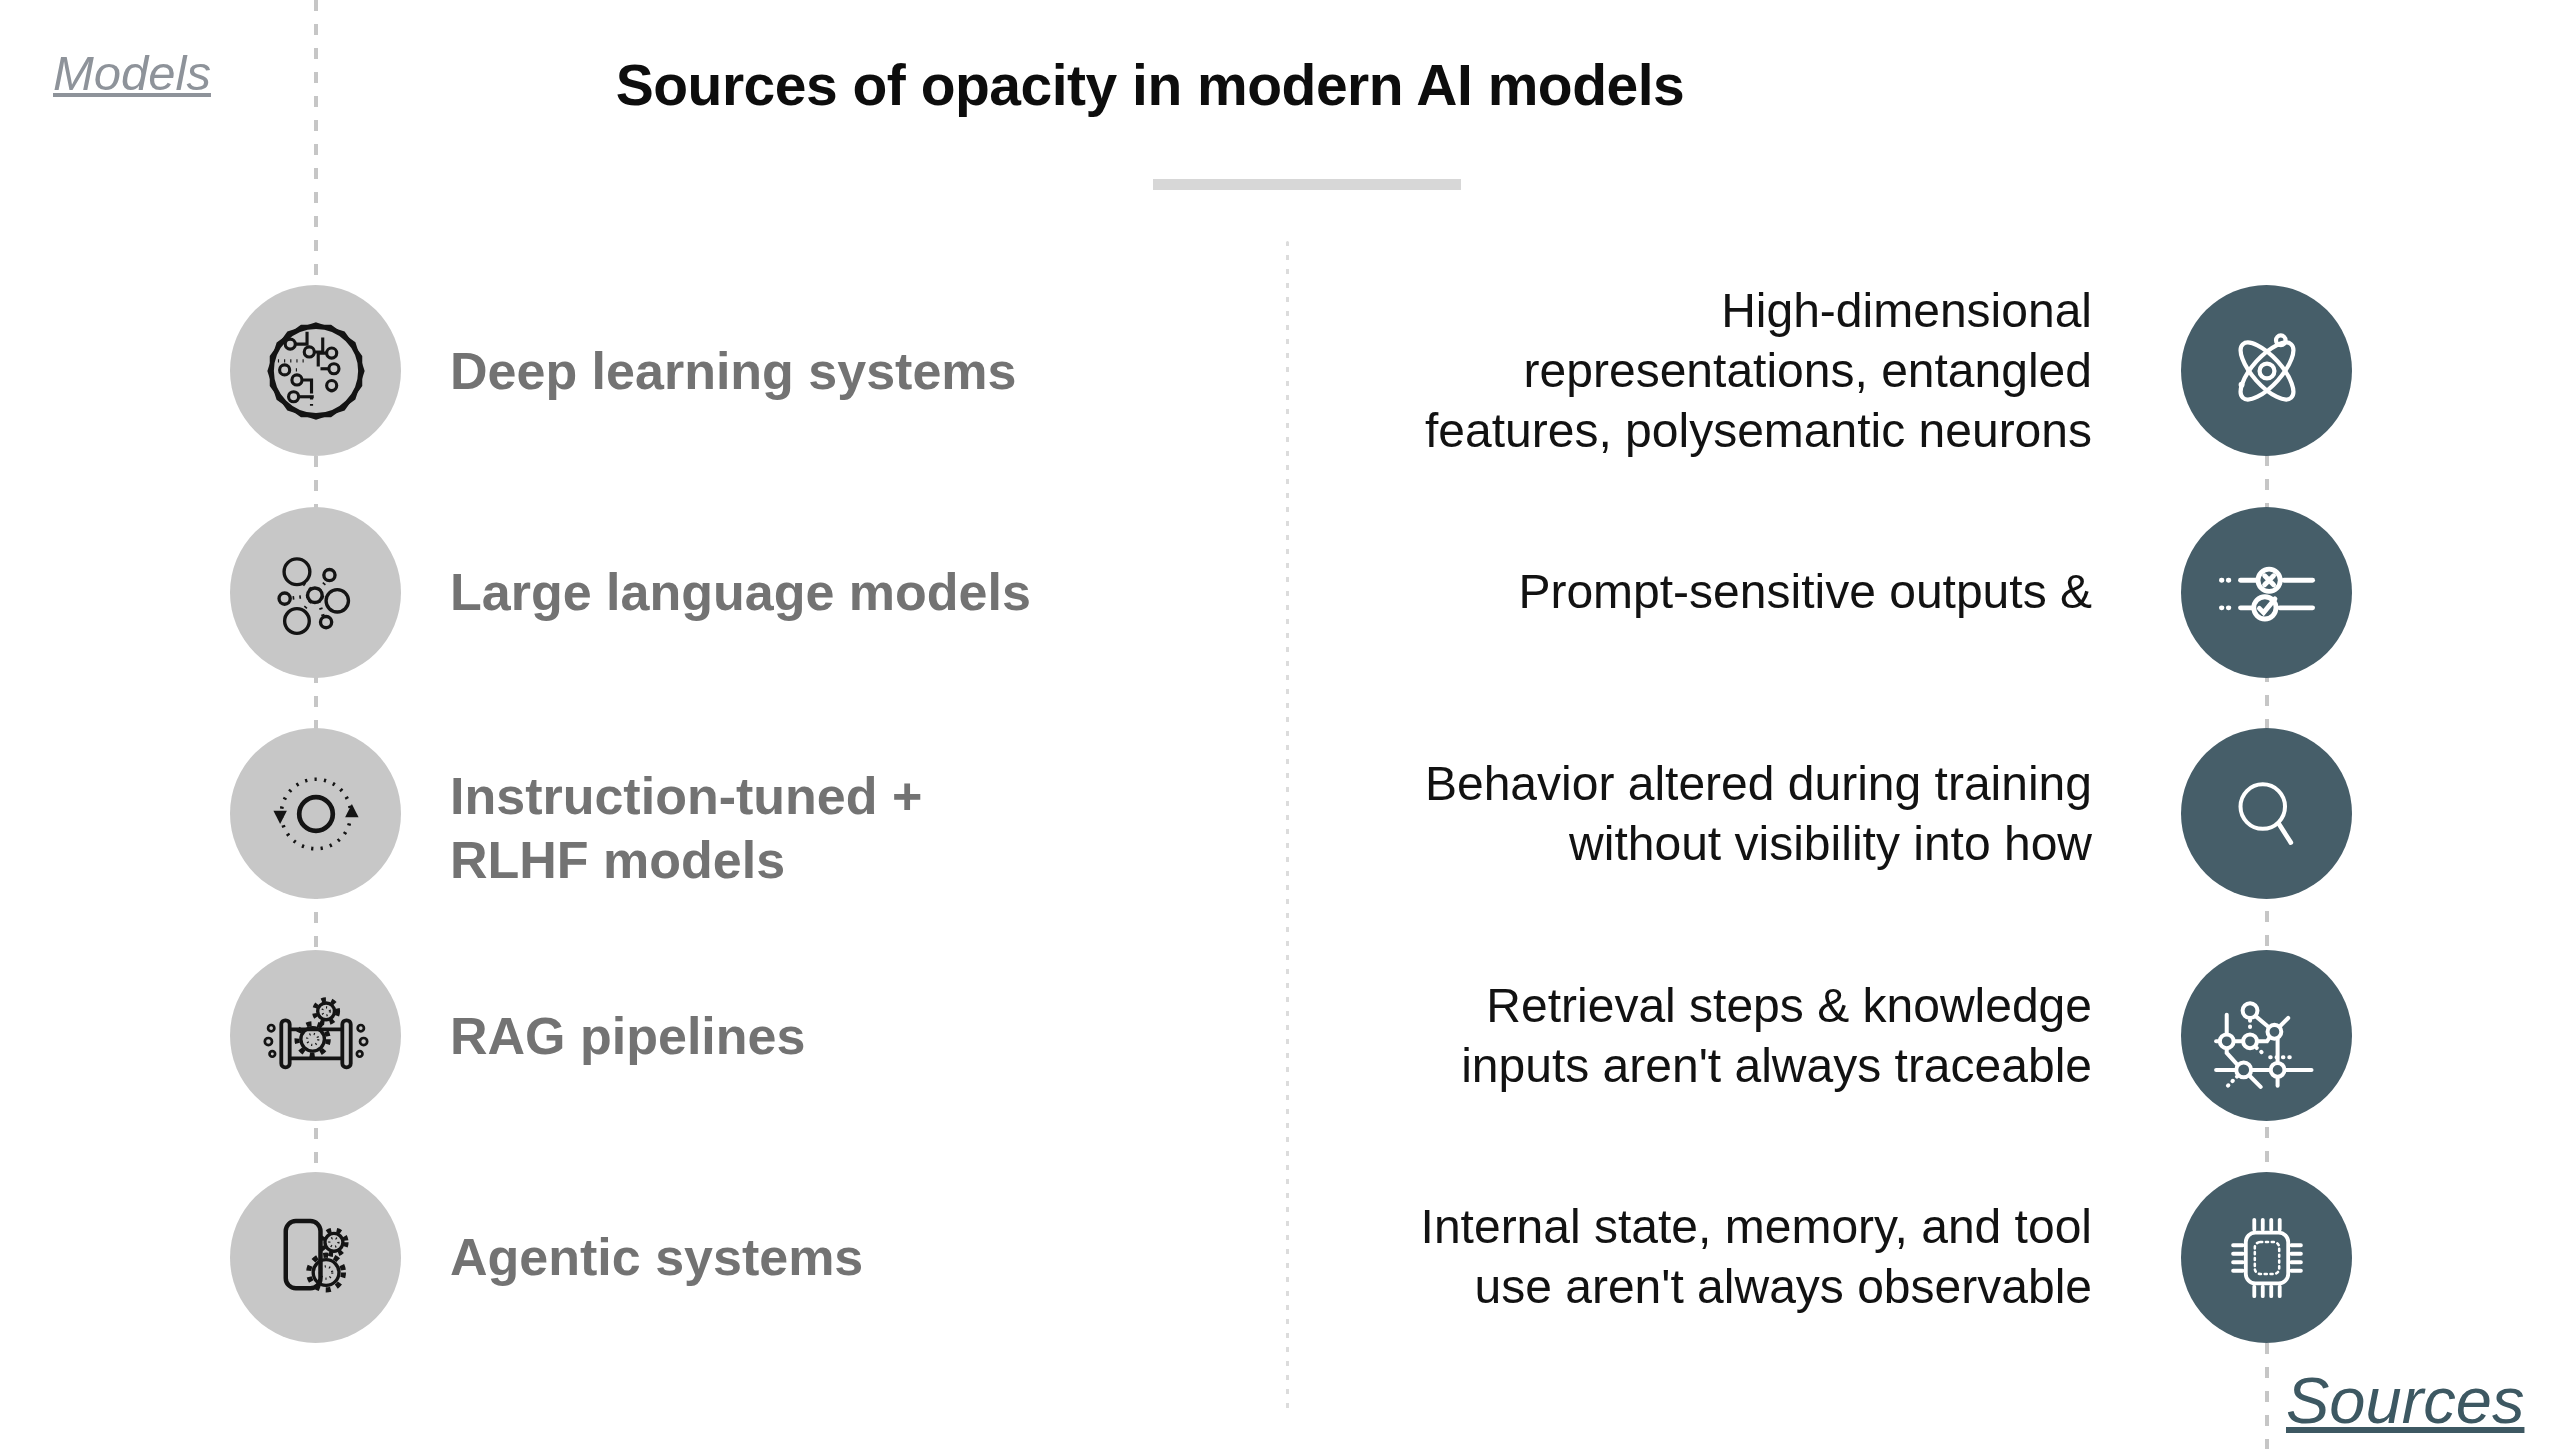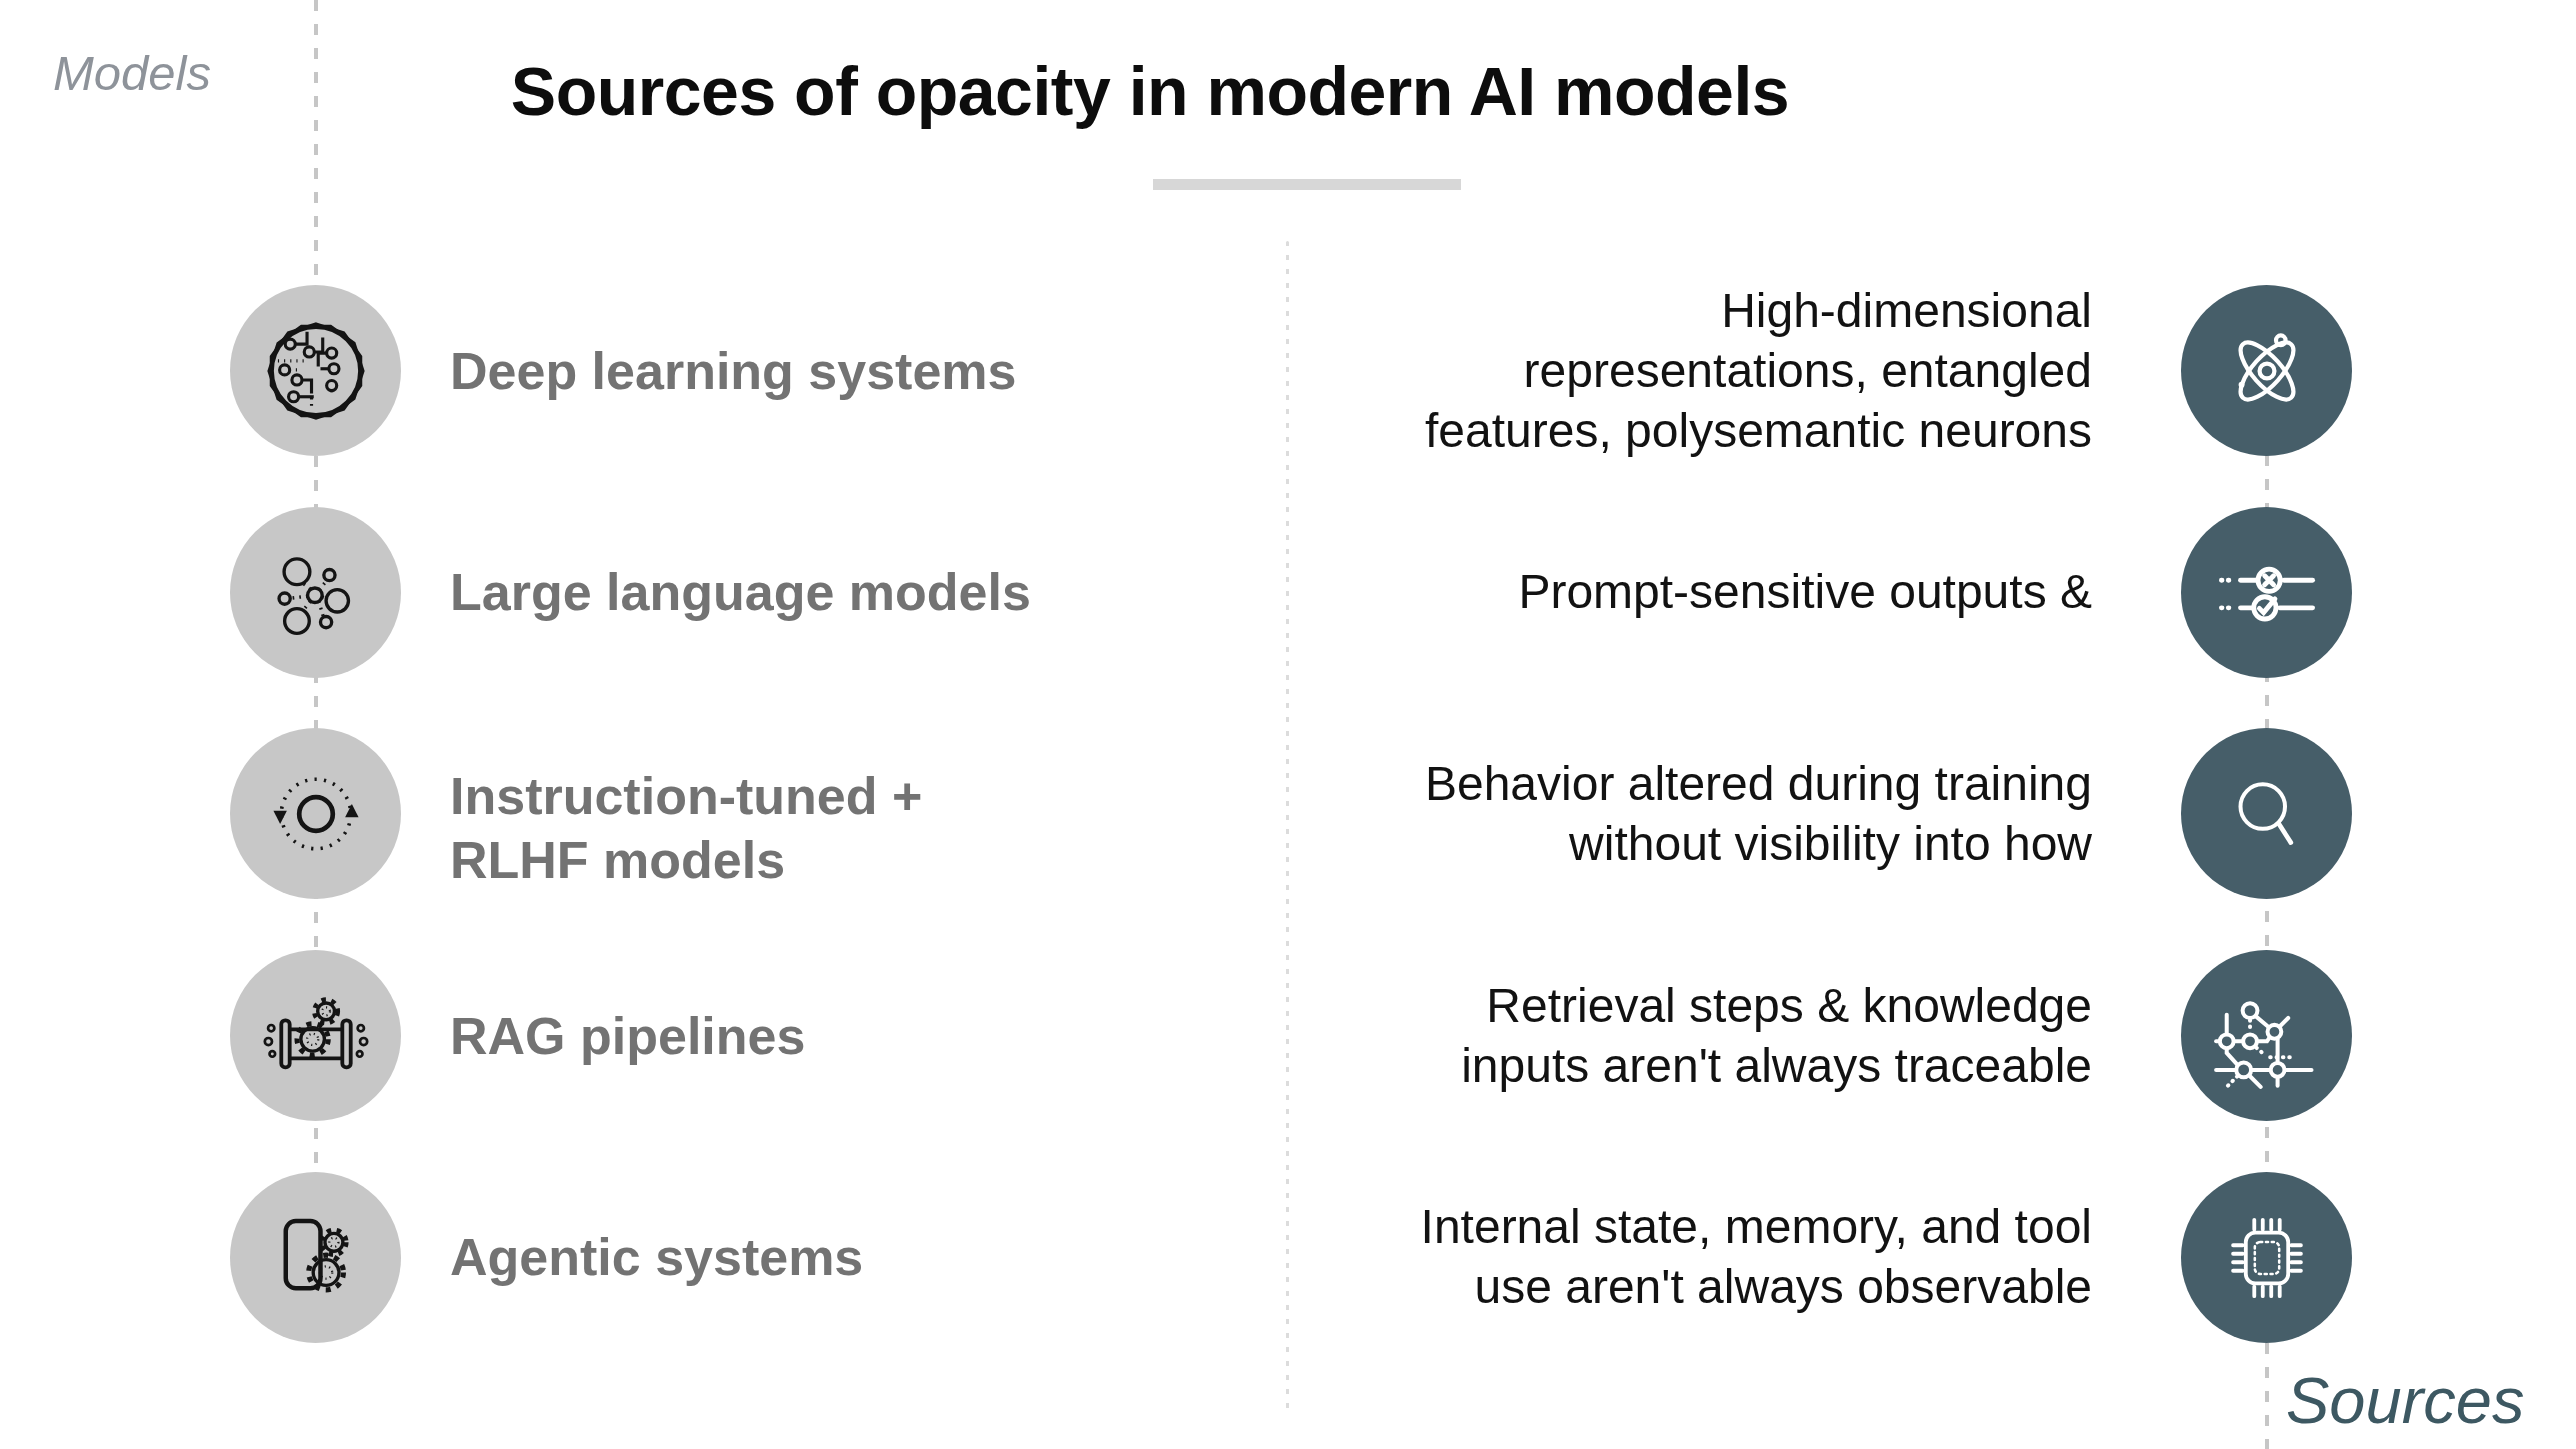--- a/index.html
+++ b/index.html
@@ -22,35 +22,36 @@
   .vdots {
     width: 3.1px;
     border-radius: 1.5px;
     background: repeating-linear-gradient(to bottom, var(--divider-dots, #DCDCDC) 0 5.2px, transparent 5.2px 14px);
   }
 
   
   .title {
     left: 0; top: 52px; width: 2300px;
     text-align: center;
-    font-size: 68px;
+    font-size: 57px;
     font-weight: 800;
     letter-spacing: -0.5px;
     color: #0d0d0d;
   }
   .title-underline {
     left: 1153px; top: 179px;
     width: 308px; height: 10.8px;
     background: var(--title-underline, #D7D7D7);
   }
 
   
   .col-label {
     font-style: italic;
     font-size: 49px;
+    text-decoration: underline;
   }
   .col-label.models { left: 53px; top: 45px; color: var(--muted-label, #8E939A); }
   .col-label.sources { left: 2286px; top: 1363px; font-size: 65px; color: #3D5862; }
 
   
   .circle {
     width: 171px; height: 171px;
     border-radius: 50%;
     display: flex; align-items: center; justify-content: center;
   }

